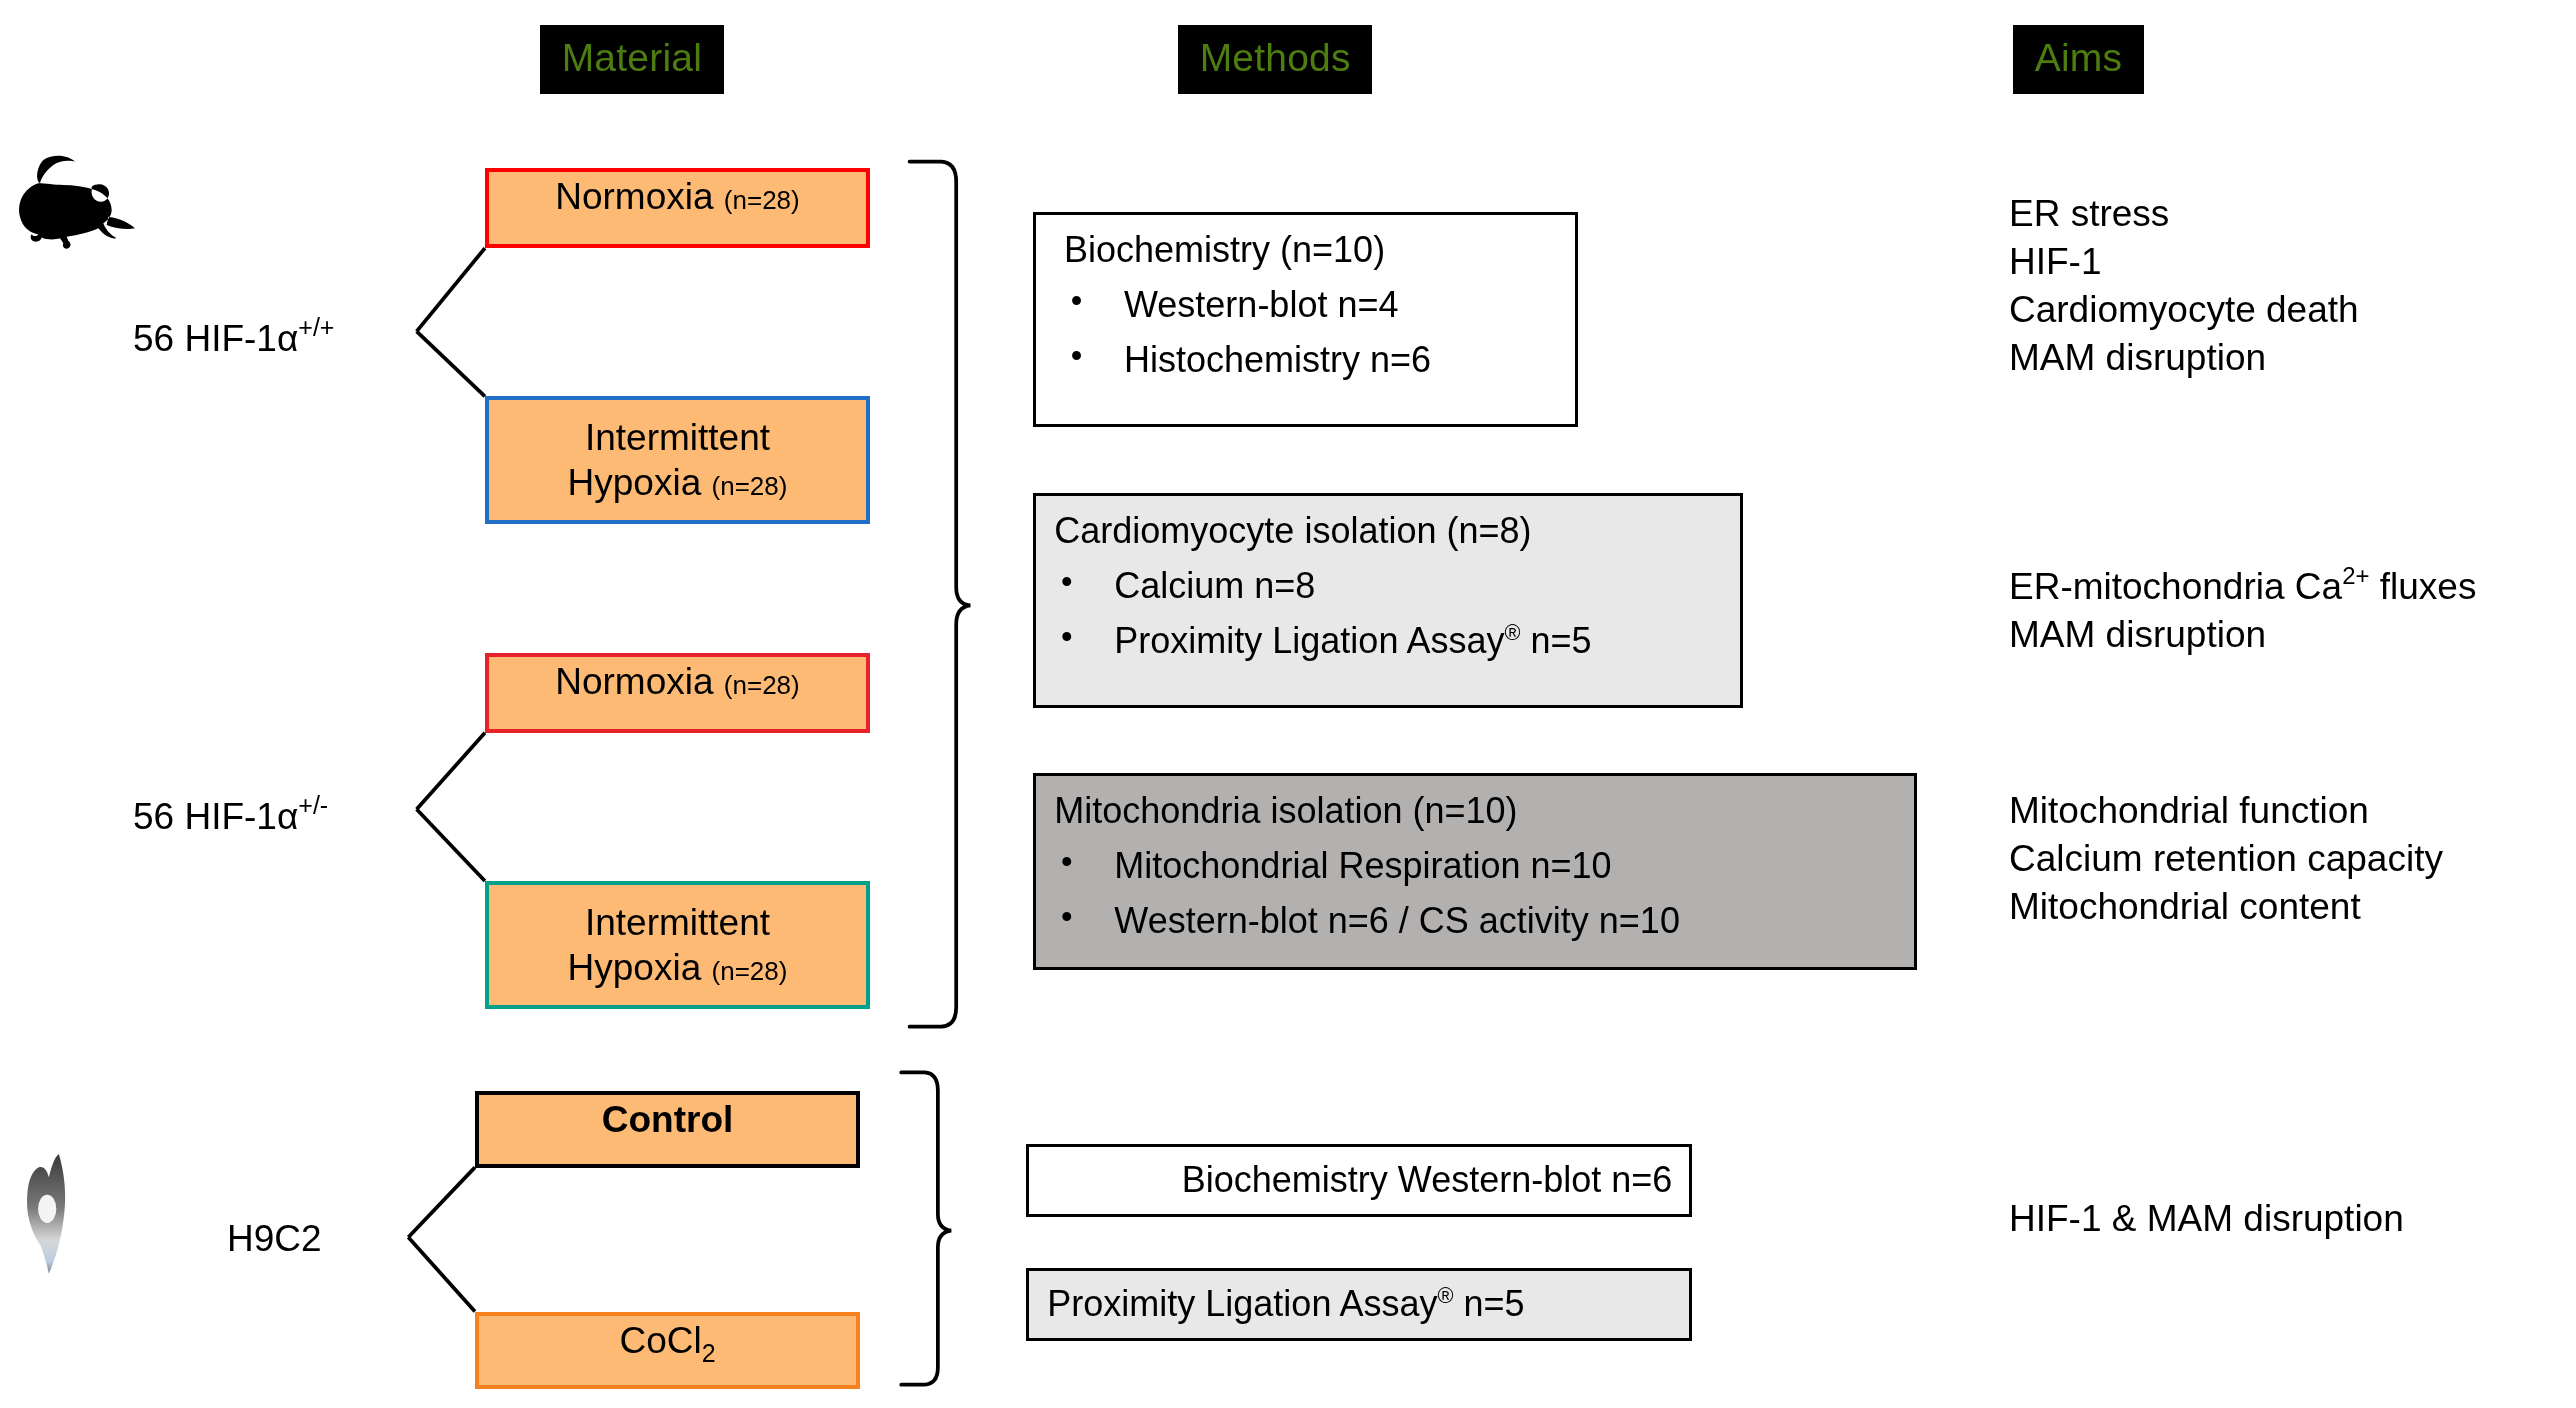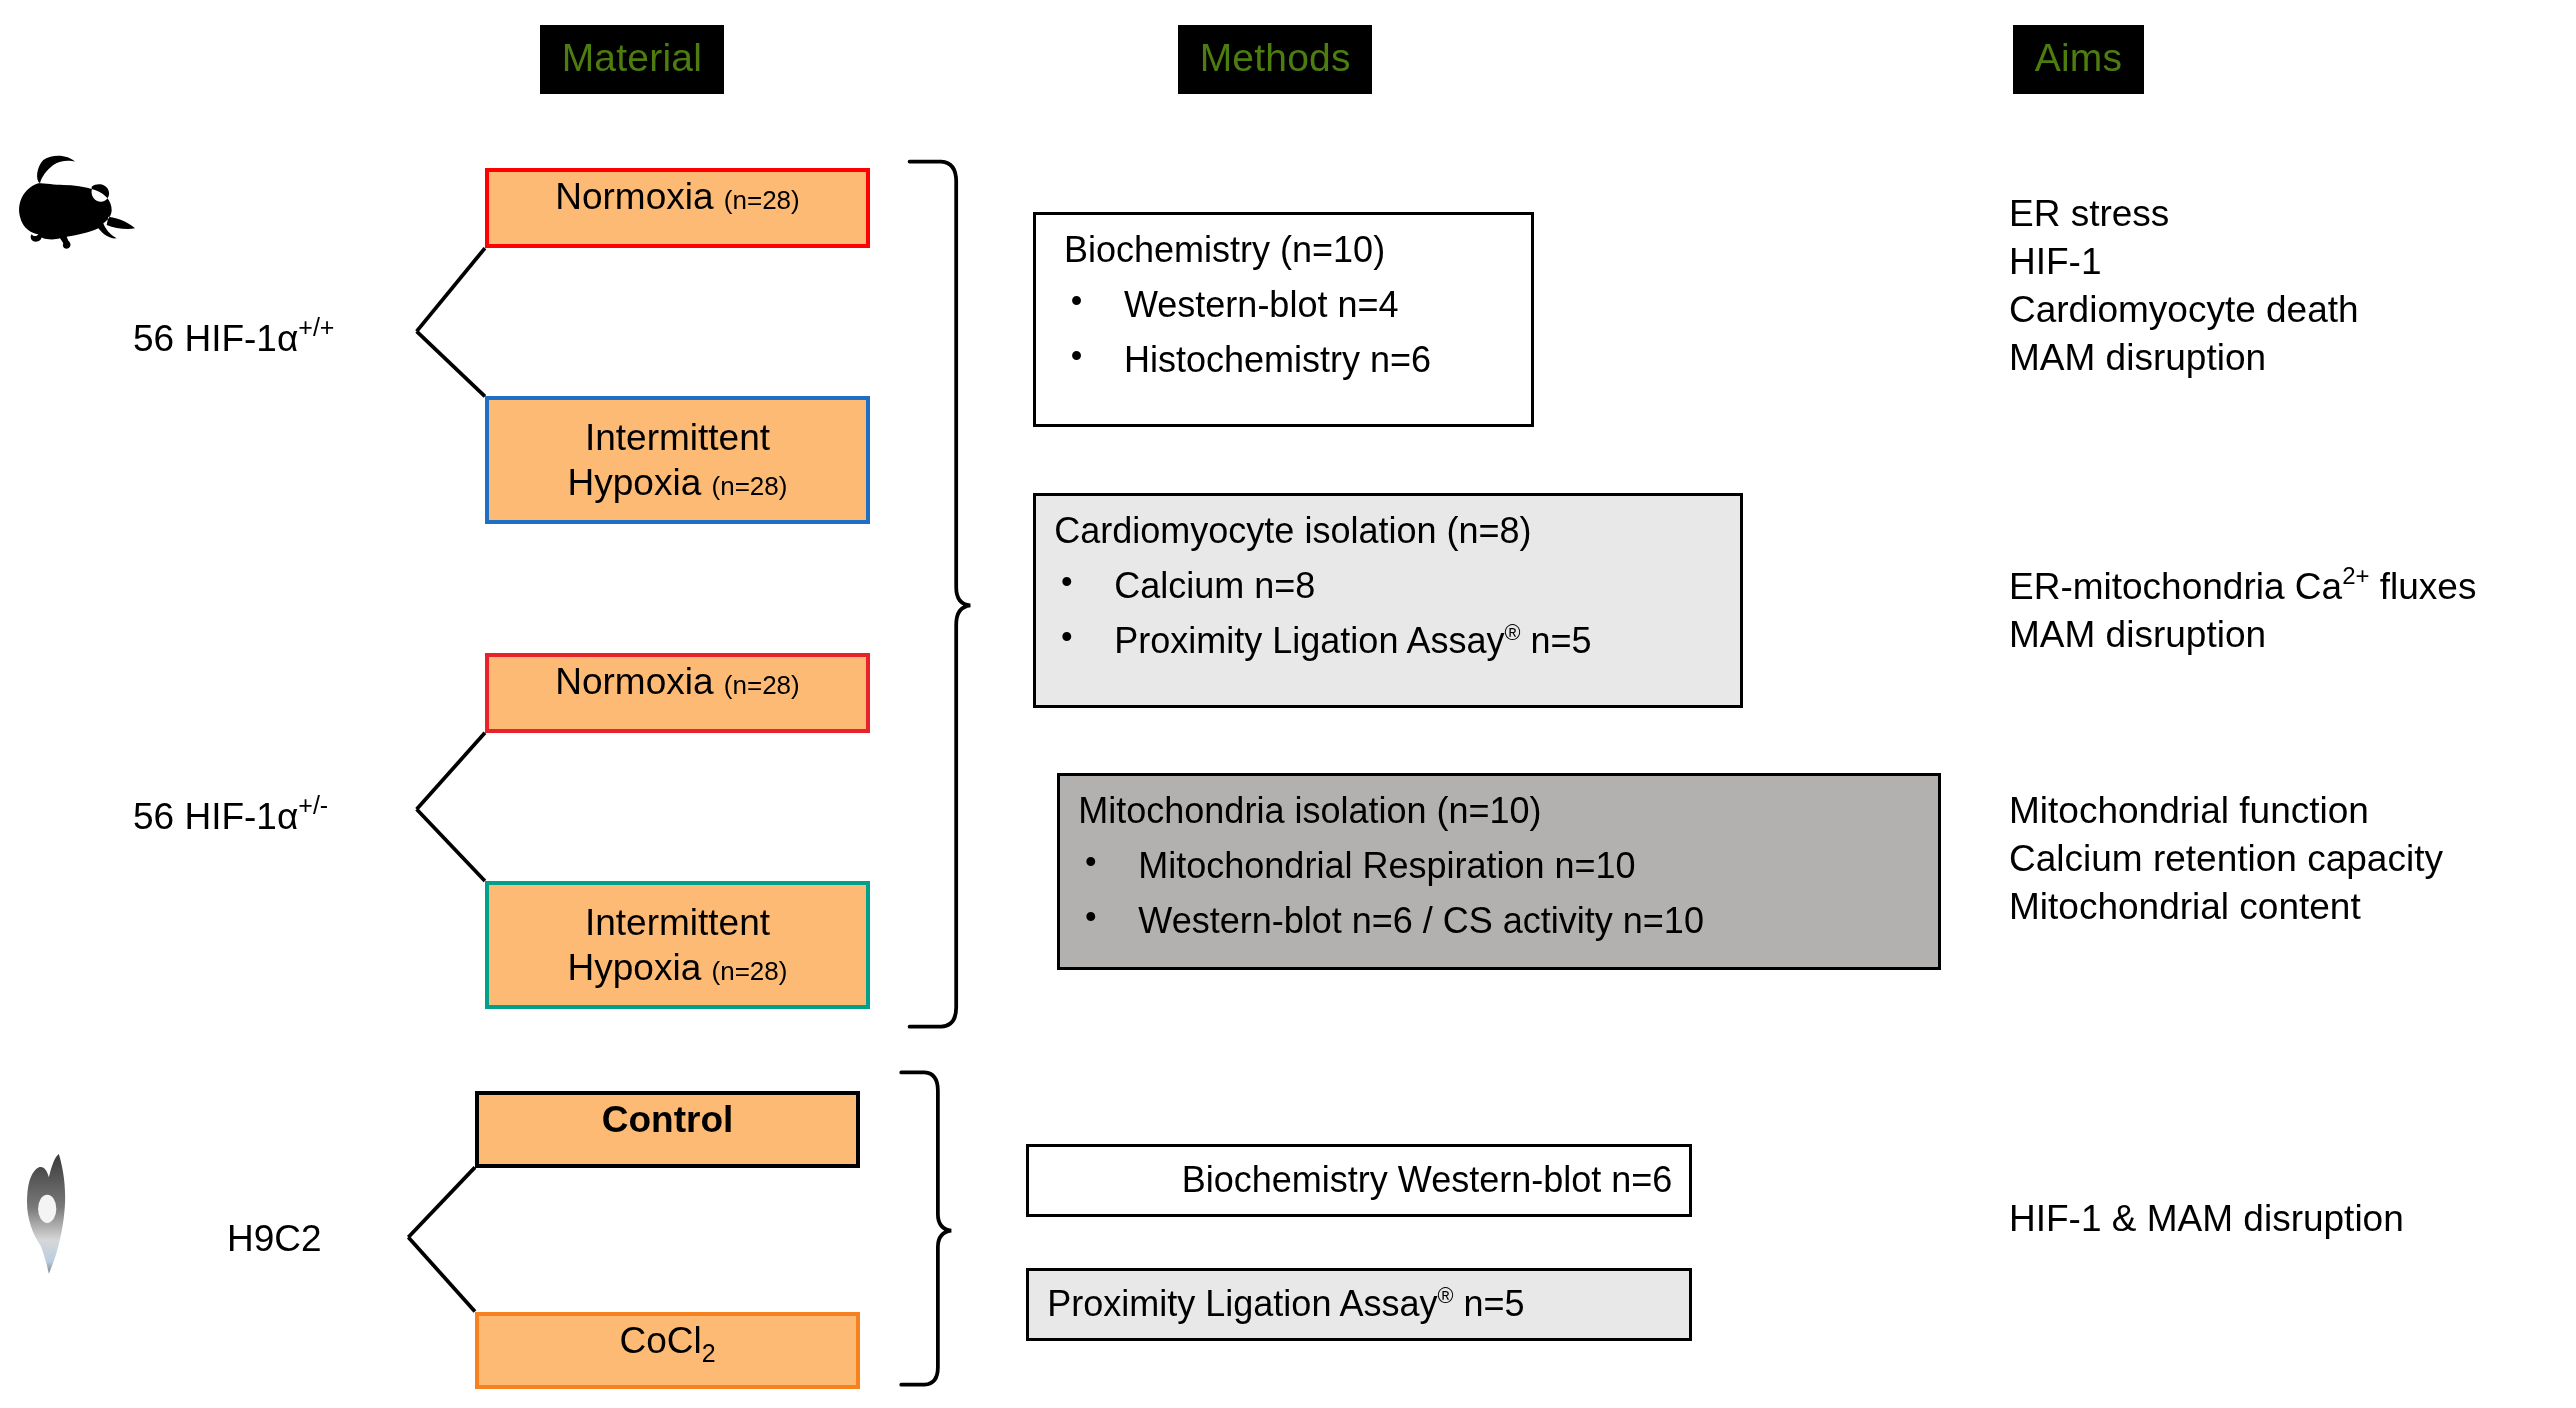--- a/index.html
+++ b/index.html
@@ -57,21 +57,21 @@
   .mth-box {
     position: absolute;
     box-sizing: border-box;
     border: 3.3px solid #000000;
     background: #ffffff;
     padding: 11.7px 16.7px 11.7px 18.3px;
     font-size: 36px;
     line-height: 1.30;
   }
   .mth-box.shade-light { background: #e8e8e8; }
-  .mth-box.shade-dark  { background: #b3b0b0; margin-left: 24px; }
+  .mth-box.shade-dark  { background: #b3b0b0; }
   .mth-title { white-space: nowrap; }
   .mth-list {
     margin: 5px 0 0 0;
     padding: 0;
     list-style: none;
   }
   .mth-list li {
     position: relative;
     padding-left: 60px;
     margin-top: 8.3px;
@@ -187,21 +187,21 @@
   </div>
 
   <div class="grp-box" style="left:475px; top:1091px; width:385px; height:77px; border-color:#000000;font-weight:bold;">
     <span>Control</span>
   </div>
 
   <div class="grp-box" style="left:475px; top:1312px; width:385px; height:77px; border-color:#F7811E;">
     <span><span>CoCl</span><span class="sub">2</span></span>
   </div>
 
-  <div class="mth-box" style="left:1033px; top:212px; width:501px; height:215px;padding-left:28px;">
+  <div class="mth-box" style="left:1033px; top:212px; width:545px; height:215px;padding-left:28px;">
     <div class="mth-title">Biochemistry (n=10)</div>
     <ul class="mth-list">
       <li><span class="bullet">•</span><span>Western-blot n=4</span></li>
       <li><span class="bullet">•</span><span>Histochemistry n=6</span></li>
     </ul>
   </div>
 
   <div class="mth-box shade-light" style="left:1033px; top:493px; width:710px; height:215px;">
     <div class="mth-title">Cardiomyocyte isolation (n=8)</div>
     <ul class="mth-list">

